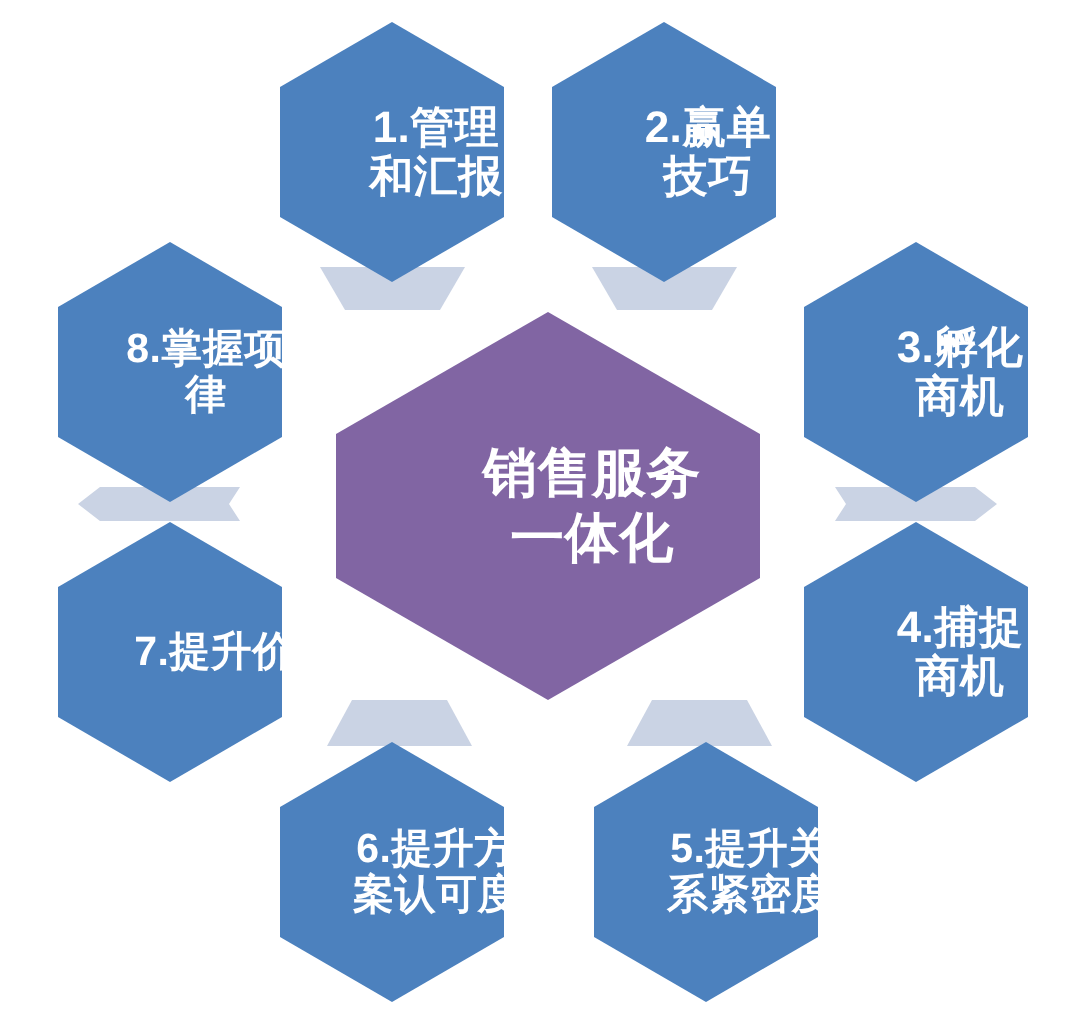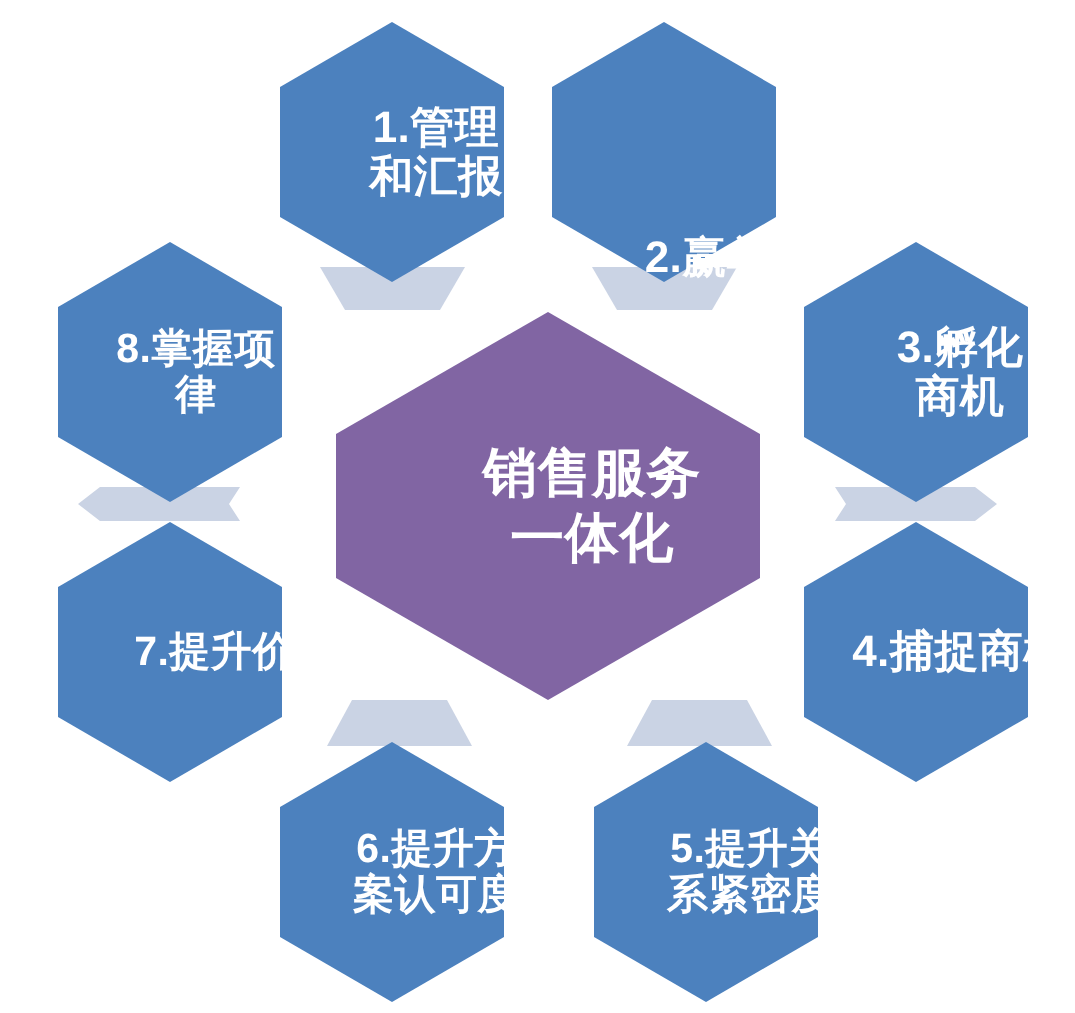--- a/index.html
+++ b/index.html
@@ -65,49 +65,50 @@
     <polygon fill="#4C81BE" points="170,242 282,307 282,437 170,502 58,437 58,307"></polygon>
 
     <polygon fill="#8165A3" points="548,312 760,434 760,578 548,700 336,578 336,434"></polygon>
   </svg>
 
   <div class="node-label spoke-label" style="left:280px;top:22px;width:224px;height:260px;flex-direction:column;">
     <span>1.管理</span>
     <span>和汇报</span>
   </div>
 
-  <div class="node-label spoke-label" style="left:552px;top:22px;width:224px;height:260px;flex-direction:column;justify-content:flex-end;">
+  <div class="node-label spoke-label" style="left:552px;top:22px;width:224px;height:260px;flex-direction:column;">
     <span>2.赢单</span>
+    <span>技巧</span>
   </div>
 
   <div class="node-label spoke-label" style="left:804px;top:242px;width:224px;height:260px;flex-direction:column;">
     <span>3.孵化</span>
     <span>商机</span>
   </div>
 
-  <div class="node-label spoke-label" style="left:804px;top:522px;width:224px;height:260px;">
+  <div class="node-label spoke-label" style="left:804px;top:522px;width:224px;height:260px;flex-direction:column;">
     <span>4.捕捉</span>
     <span>商机</span>
   </div>
 
   <div class="node-label spoke-label small" style="left:594px;top:742px;width:224px;height:260px;flex-direction:column;">
     <span>5.提升关</span>
     <span>系紧密度</span>
   </div>
 
   <div class="node-label spoke-label small" style="left:280px;top:742px;width:224px;height:260px;flex-direction:column;">
     <span>6.提升方</span>
     <span>案认可度</span>
   </div>
 
   <div class="node-label spoke-label small" style="left:58px;top:522px;width:224px;height:260px;flex-direction:column;">
     <span>7.提升价</span>
   </div>
 
-  <div class="node-label spoke-label small" style="left:40px;top:242px;width:224px;height:260px;flex-direction:column;align-items:center;">
+  <div class="node-label spoke-label small" style="left:50px;top:242px;width:224px;height:260px;flex-direction:column;align-items:center;">
     <span>8.掌握项</span>
     <span>律</span>
   </div>
 
   <div class="node-label center-label" style="left:336px;top:312px;width:424px;height:388px;flex-direction:column;">
     <span>销售服务</span>
     <span>一体化</span>
   </div>
 
 </div>

